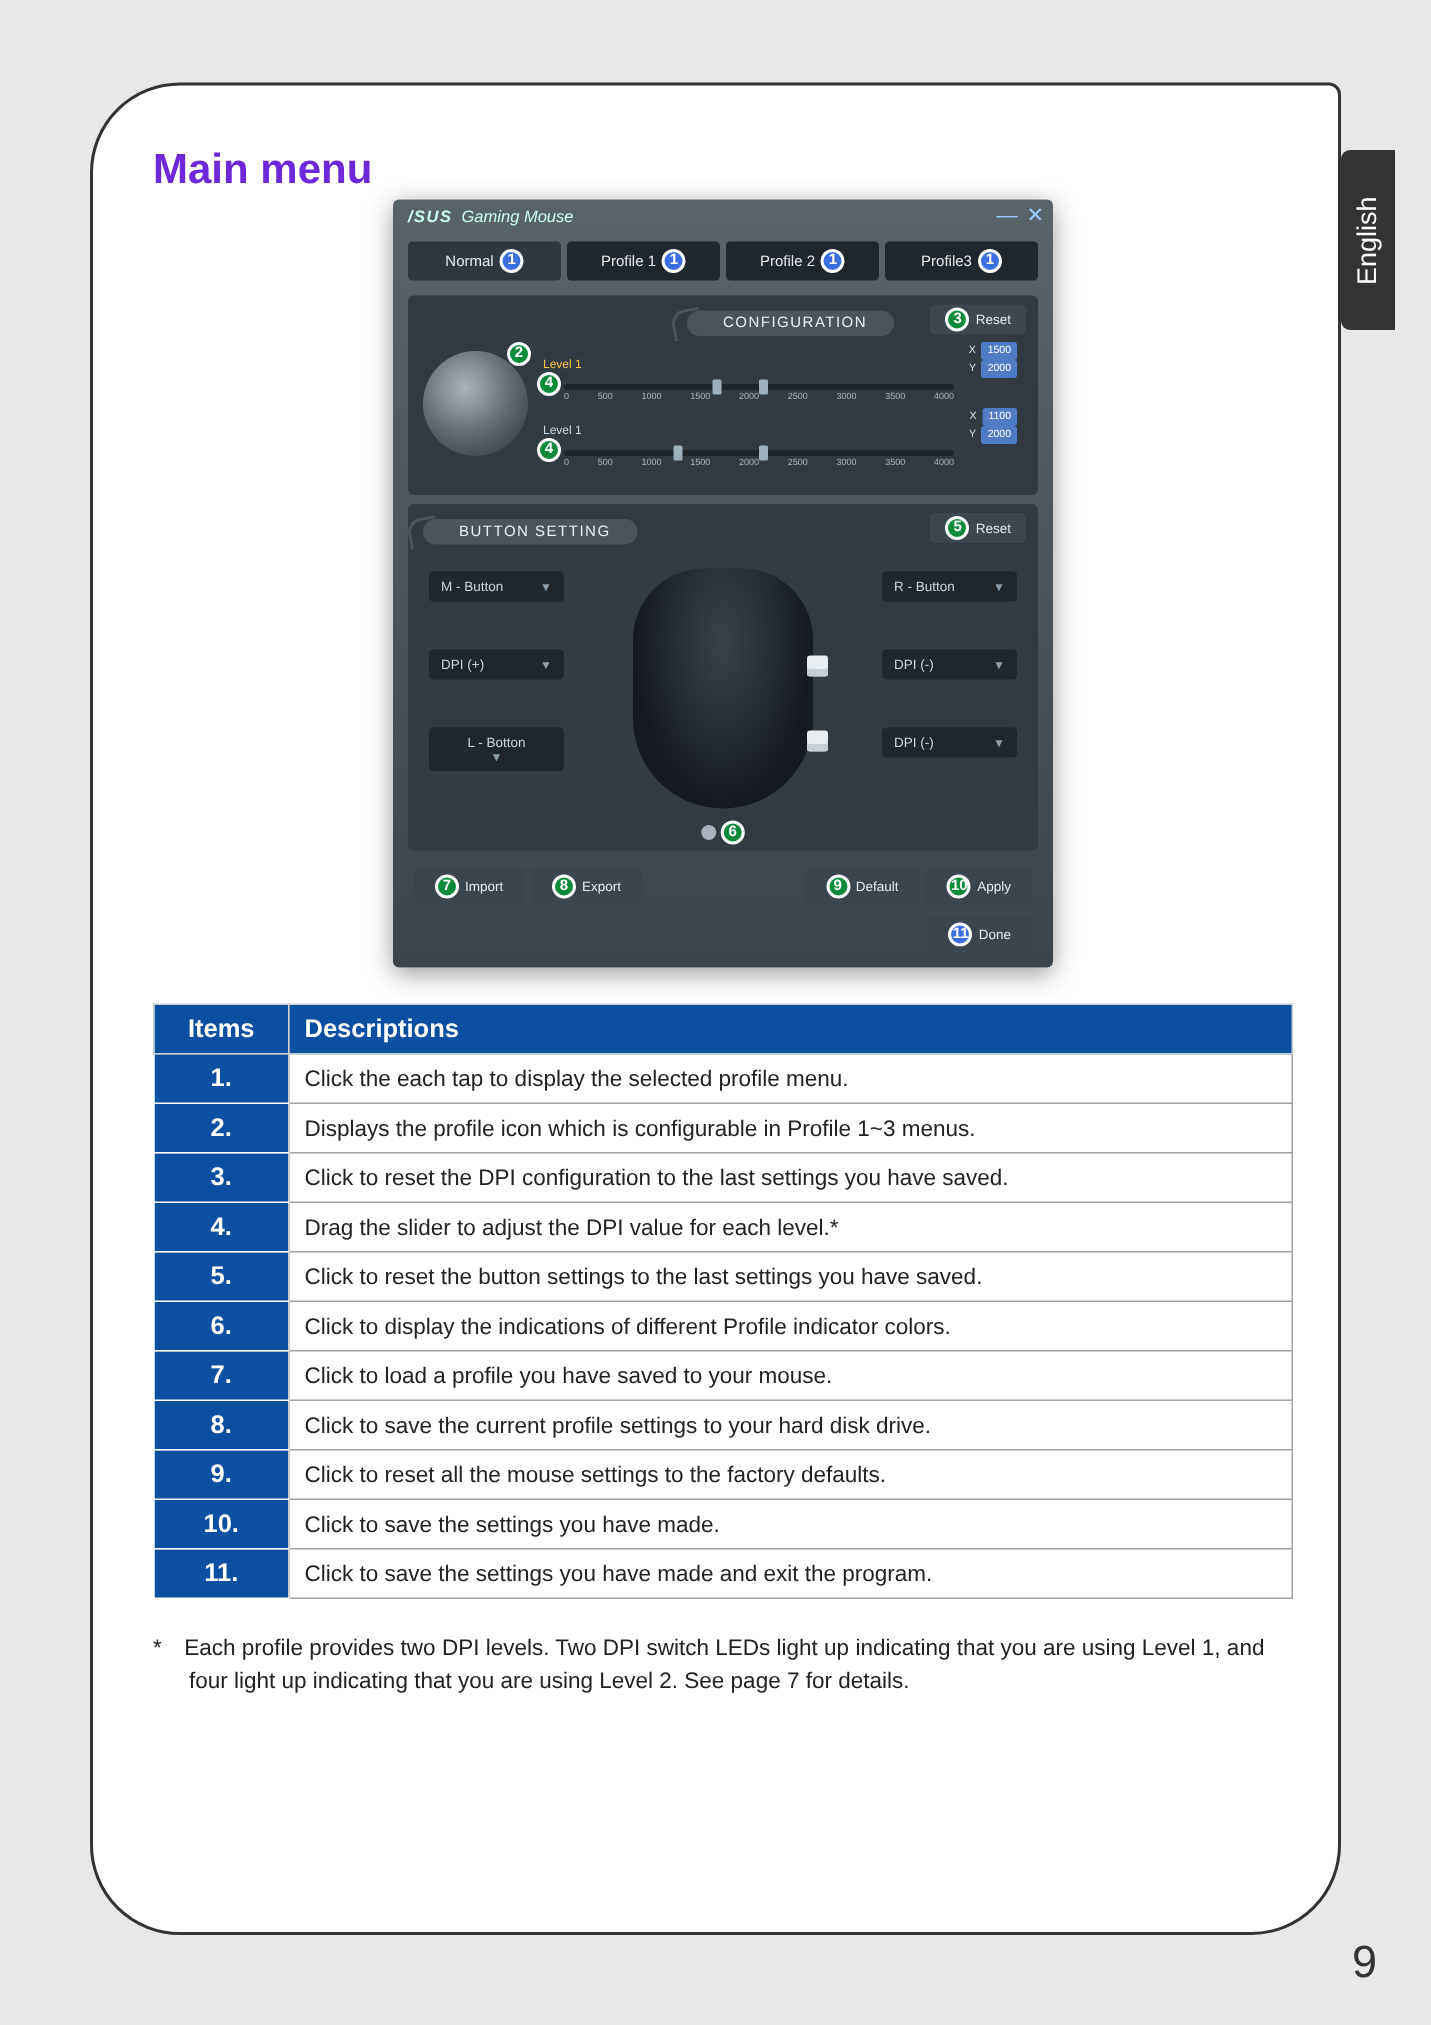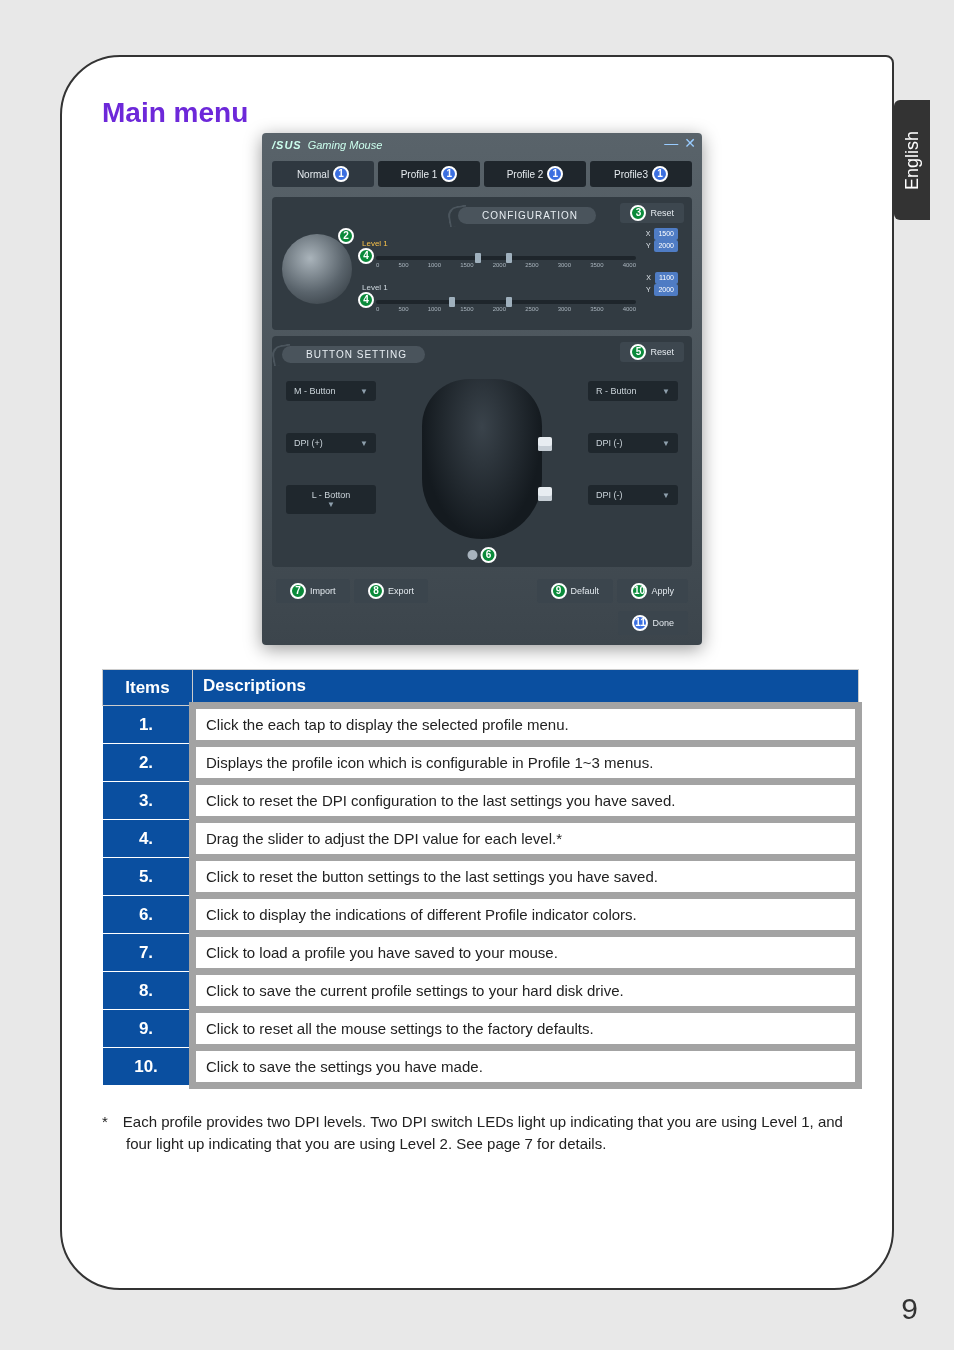--- a/index.html
+++ b/index.html
@@ -46,21 +46,21 @@
 
   .foot { display: flex; justify-content: space-between; padding: 6px 14px; align-items: center; }
   .fbtn { background: #3b454d; color: #e3e9ee; font-size: 9px; padding: 4px 14px; border-radius: 3px; display: inline-flex; align-items: center; gap: 4px; }
   .done-row { text-align: right; padding: 2px 14px 2px 0; }
 
   
   table.desc { width: 100%; border-collapse: collapse; margin-top: 10px; font-size: 15px; }
   table.desc th { background: #0a4fa0; color: #fff; text-align: left; padding: 6px 10px; font-weight: bold; font-size: 17px; border: 1px solid #ccc; }
   table.desc th.items { width: 90px; text-align: center; }
   table.desc td.num { background: #0a4fa0; color: #fff; text-align: center; font-weight: bold; font-size: 17px; border: 1px solid #fff; border-right: 1px solid #ccc; padding: 6px; width: 90px; }
-  table.desc td.txt { background: #fff; padding: 7px 10px; border: 7px solid #a3a3a3; color: #222; }
+  table.desc td.txt { background: #fff; padding: 7px 10px; border: 1px solid #a3a3a3; color: #222; }
 
   p.footnote { margin-top: 22px; font-size: 15px; color: #222; line-height: 1.45; padding-left: 24px; text-indent: -24px; }
 </style>
 </head>
 <body>
 
 <div class="lang-tab">English</div>
 <div class="page-num">9</div>
 
 <div class="page-card">
@@ -265,17 +265,21 @@
           <td class="txt">Click to save the current profile settings to your hard disk drive.</td>
         </tr>
       <tr>
           <td class="num">9.</td>
           <td class="txt">Click to reset all the mouse settings to the factory defaults.</td>
         </tr>
       <tr>
           <td class="num">10.</td>
           <td class="txt">Click to save the settings you have made.</td>
         </tr>
+      <tr>
+          <td class="num">11.</td>
+          <td class="txt">Click to save the settings you have made and exit the program.</td>
+        </tr>
     </tbody>
   </table>
 
   <p class="footnote">* Each profile provides two DPI levels. Two DPI switch LEDs light up indicating that you are using Level 1, and four light up indicating that you are using Level 2. See page 7 for details.</p>
 </div>
 
 </body></html>

